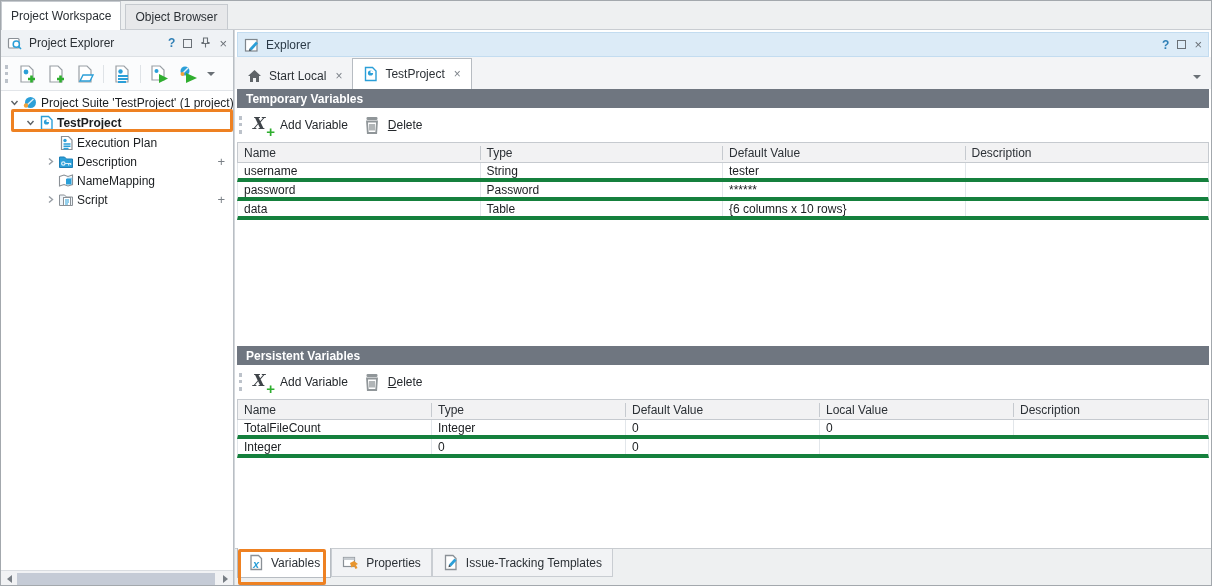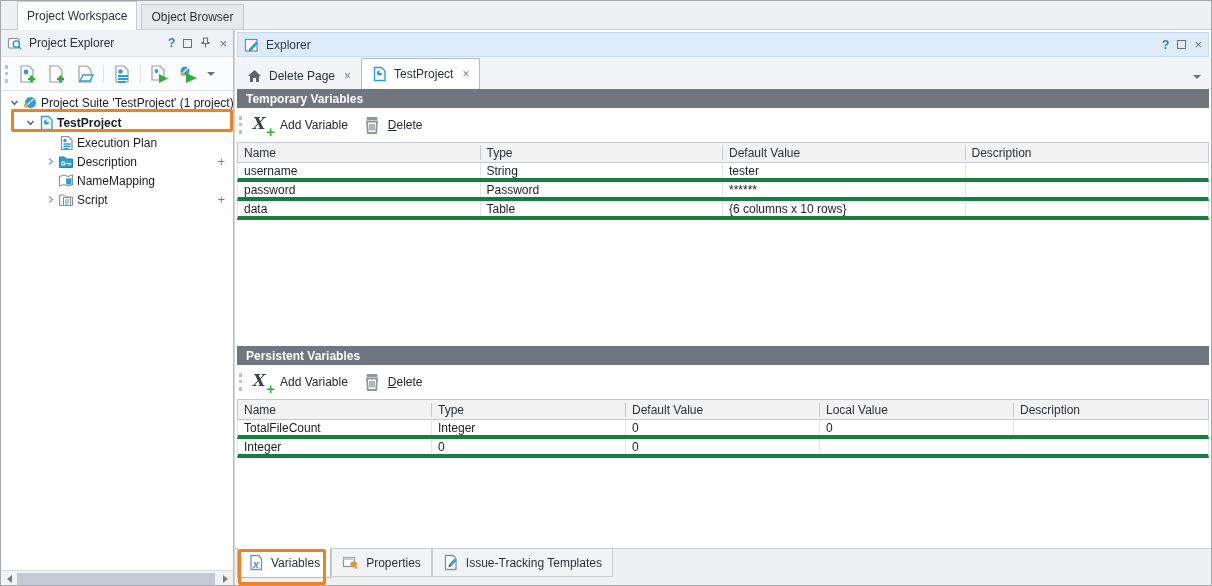--- a/index.html
+++ b/index.html
@@ -1,21 +1,21 @@
 <!DOCTYPE html>
 <html><head>
 <meta charset="utf-8">
 <style>
   * { margin:0; padding:0; box-sizing:border-box; }
   html,body { width:1212px; height:586px; }
   body { font-family:"Liberation Sans", sans-serif; font-size:12px; color:#1b1e21; background:#eef0f1; }
   .win { position:relative; width:1212px; height:586px; border:1px solid #a3a8ad; background:#eef0f1; overflow:hidden; }
 
   
-  .top-tabs { display:flex; align-items:flex-end; height:28px; background:#eef0f1; padding-left:16px; }
+  .top-tabs { display:flex; align-items:flex-end; height:28px; background:#eef0f1; padding-left:0; }
   .top-tab { display:flex; align-items:center; padding:0 9px; height:25px; background:#e7e8ea; border:1px solid #c6cacf; border-bottom:none; margin-left:4px; cursor:default; color:#2c3136; }
   .top-tab.active { height:29px; margin-left:0; margin-bottom:-1px; background:#fff; border:1px solid #c6cacf; border-bottom:none; z-index:5; position:relative; }
   .main { display:flex; height:558px; border-top:1px solid #c9cdd2; background:#1d4ed8; }
 
   
   .left-panel { width:233px; background:#fff; border-right:1px solid #b9bec4; display:flex; flex-direction:column; position:relative; }
   .pe-header { height:27px; background:#eff2f5; border-bottom:1px solid #dde1e5; display:flex; align-items:center; padding:0 6px; }
   .pe-title { margin-left:6px; color:#2c3136; }
   .winbtns { margin-left:auto; display:flex; align-items:center; gap:8px; color:#6a7076; }
   .winbtn { cursor:default; font-size:12px; line-height:1; }
@@ -287,21 +287,21 @@
         </span>
       </div>
 
       <div class="doc-tabs">
         <div class="doc-tab">
           <span>
               <svg width="15" height="14" viewBox="0 0 15 14">
                 <path d="M7.5 1 L14 7 H12 V13 H9 V9 H6 V13 H3 V7 H1 z" fill="#5f6468"></path>
               </svg>
             </span>
-          <span class="dlabel">Delete Page</span>
+          <span class="dlabel">Start Local</span>
           <span class="close">×</span>
         </div>
         <div class="doc-tab active">
           <span>
               <svg width="15" height="16" viewBox="0 0 15 16">
                 <path d="M2.5 1.5 h7 l3.5 3.5 V14.5 H2.5 z" fill="#fff" stroke="#2b9fd8" stroke-width="1.4"></path>
                 <circle cx="7.5" cy="7" r="2.6" fill="#2b9fd8"></circle>
                 <path d="M7.5 7 L7.5 4.4 A2.6 2.6 0 0 1 10.1 7 z" fill="#fff"></path>
               </svg>
             </span>

